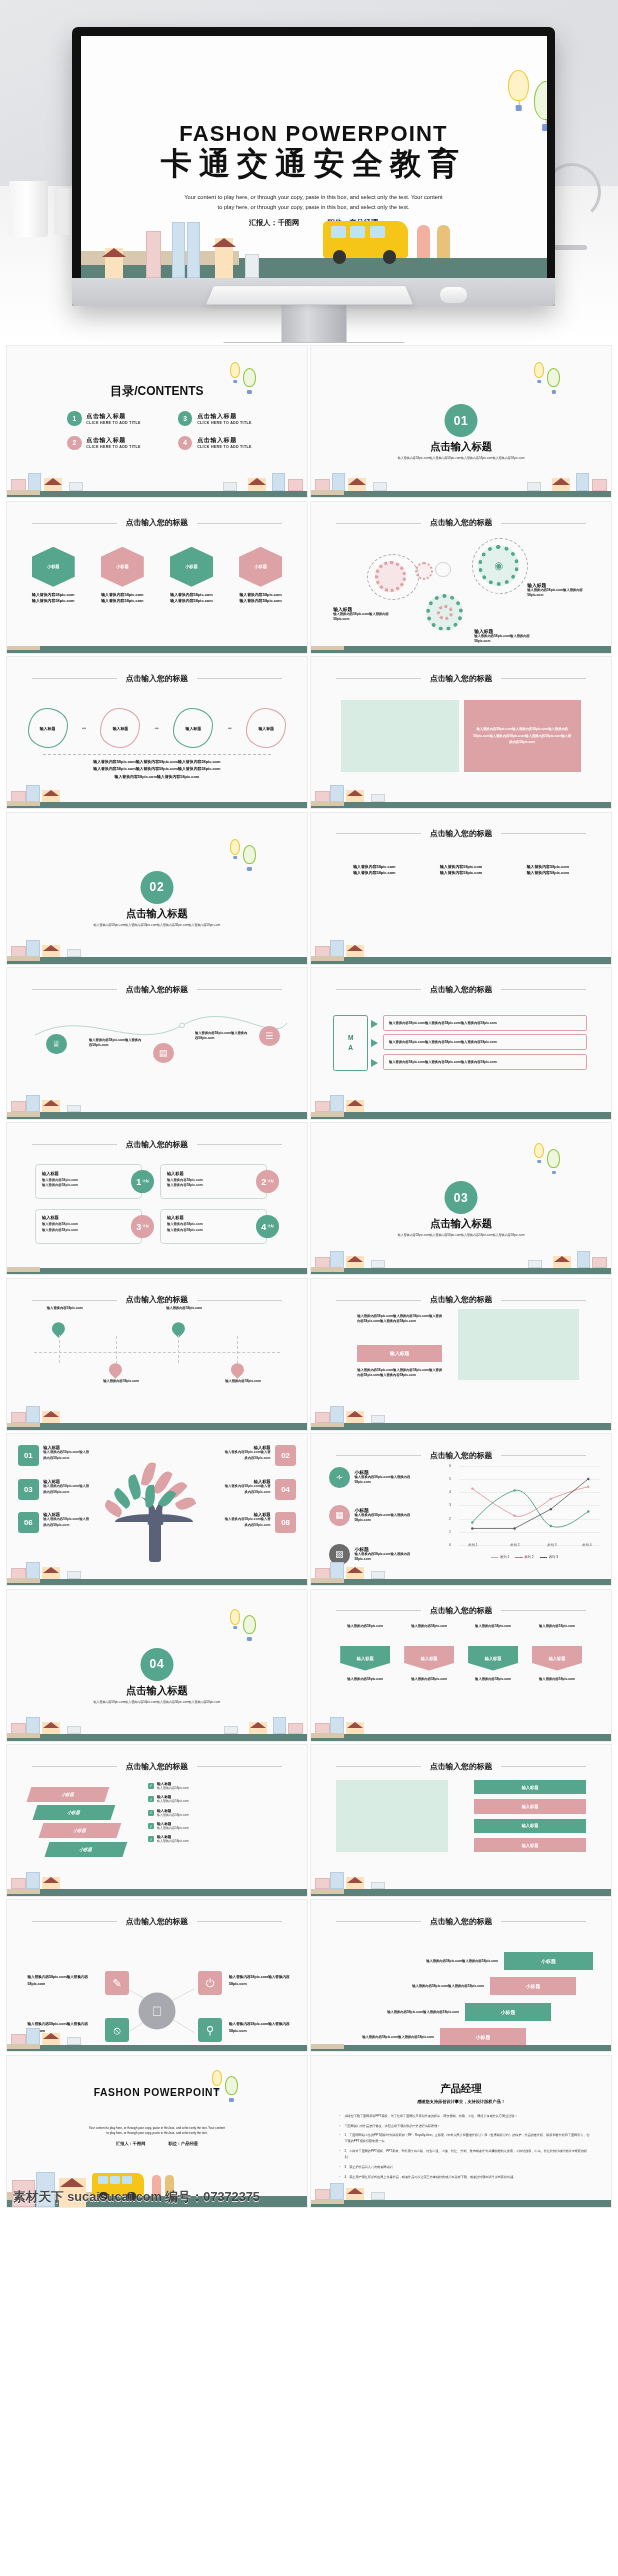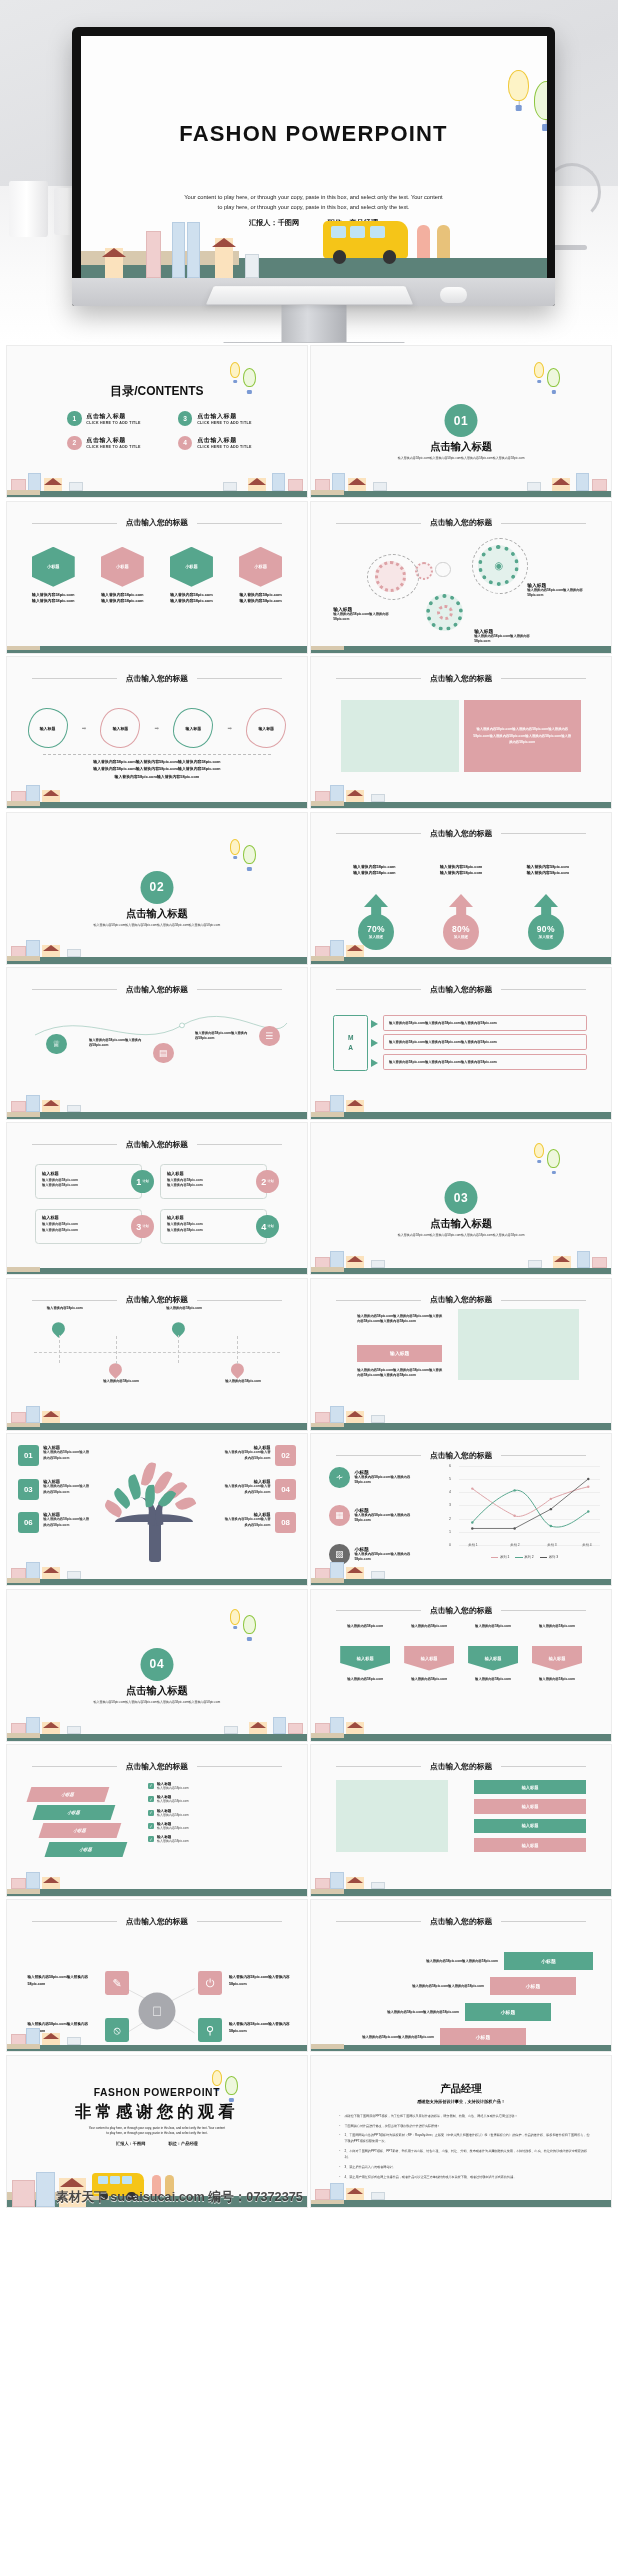--- a/index.html
+++ b/index.html
@@ -356,21 +356,21 @@
   .cp-list{ position:absolute; top:58px; left:28px; right:19.3px;}
   .cp-li{ display:flex; gap:4.2px; margin-bottom:4.2px;}
   .cp-bullet{ font-size:3px; color:#888; line-height:5.4px;}
   .cp-tx{ font-size:3.1px; line-height:5.7px; color:#333;}
 
   
   .watermark{
     position:absolute; left:6px; bottom:1.2px; z-index:40;
     font-size:12.7px; font-weight:bold; color:#3d3d3d; letter-spacing:0px;
     text-shadow:0 0.6px 0 rgba(255,255,255,.85);
-    white-space:nowrap; opacity:.92;margin-left:43px;
+    white-space:nowrap; opacity:.92;
   }
 </style>
 </head>
 <body>
 
 <div class="hero">
   <div class="desk"></div>
   <div class="vase"></div>
   <div class="vase2"></div>
   <div class="sphere"></div>
@@ -391,20 +391,21 @@
               <div class="basket" style="top:35px;width:6.6px;height:5.4px;background:#7b9ad4;"></div>
             </div>
             <div class="balloon" style="left:30px; top:15.7px;">
               <div class="env" style="width:25px;height:39px;border:1.8px solid #8dc63f;background:#eef7dd;"></div>
               <div class="rope" style="top:39px;height:6px;"></div>
               <div class="basket" style="top:43px;width:7.8px;height:6.6px;background:#7b9ad4;"></div>
             </div>
           </div>
 
           <div class="s1-title-en">FASHON POWERPOINT</div>
+          <div class="s1-title-cn">卡通交通安全教育</div>
           <div class="s1-sub">
             <div>Your content to play here, or through your copy, paste in this box, and select only the text. Your content</div>
             <div>to play here, or through your copy, paste in this box, and select only the text.</div>
           </div>
           <div class="s1-meta">
             <span>汇报人：千图网</span>
             <span>职位：产品经理</span>
           </div>
 
           <div class="city">
@@ -736,46 +737,20 @@
             <div>输入替换内容58pic.com</div>
           </div>
       <div>
             <div>输入替换内容58pic.com</div>
             <div>输入替换内容58pic.com</div>
           </div>
       <div>
             <div>输入替换内容58pic.com</div>
             <div>输入替换内容58pic.com</div>
           </div>
-    </div>
-    <div class="pct-row">
-      <div class="pct">
-        <div class="tip" style="border-bottom:13.3px solid #56a68d"></div>
-        <div class="stem" style="background:#56a68d"></div>
-        <div class="ball" style="background:#56a68d">
-          <div class="v">70%</div>
-          <div class="d">加入描述</div>
-        </div>
-      </div>
-      <div class="pct">
-        <div class="tip" style="border-bottom:13.3px solid #dda2a6"></div>
-        <div class="stem" style="background:#dda2a6"></div>
-        <div class="ball" style="background:#dda2a6">
-          <div class="v">80%</div>
-          <div class="d">加入描述</div>
-        </div>
-      </div>
-      <div class="pct">
-        <div class="tip" style="border-bottom:13.3px solid #56a68d"></div>
-        <div class="stem" style="background:#56a68d"></div>
-        <div class="ball" style="background:#56a68d">
-          <div class="v">90%</div>
-          <div class="d">加入描述</div>
-        </div>
-      </div>
     </div>
     <div class="mini-city mc-l">
       <div class="bld b-pink" style="left:0;height:11px;"></div>
           <div class="bld b-tall" style="left:15.7px;height:17px;"></div>
       <div class="bld b-house" style="left:31px;height:12px;">
             <div class="b-roof" style="border-left-width:8.5px;border-right-width:8.5px;border-bottom-width:6.6px;"></div>
           </div>
     </div>
     <div class="footbar">
           <div class="road"></div>
@@ -1416,21 +1391,20 @@
       <div class="balloon" style="left:0;top:2.4px;">
         <div class="env" style="width:10.3px;height:15.7px;border:1.2px solid #f0c93a;background:#fdf3c6;"></div>
             <div class="basket" style="top:17.5px;width:3.6px;height:3px;"></div>
           </div>
       <div class="balloon" style="left:13.3px;top:8.5px;">
         <div class="env" style="width:12.7px;height:19.3px;border:1.2px solid #8dc63f;background:#eef7dd;"></div>
             <div class="basket" style="top:22px;width:4.2px;height:3.6px;"></div>
           </div>
     </div>
     <div class="th-en">FASHON POWERPOINT</div>
-    <div class="th-cn">非常感谢您的观看</div>
     <div class="th-sub">
       <div>Your content to play here, or through your copy, paste in this box, and select only the text. Your content</div>
           <div>to play here, or through your copy, paste in this box, and select only the text.</div>
     </div>
     <div class="th-meta">
       <span>汇报人：千图网</span>
       <span>职位：产品经理</span>
     </div>
     <div class="city" style="height:51px">
       <div class="ground" style="height:11px"></div>

